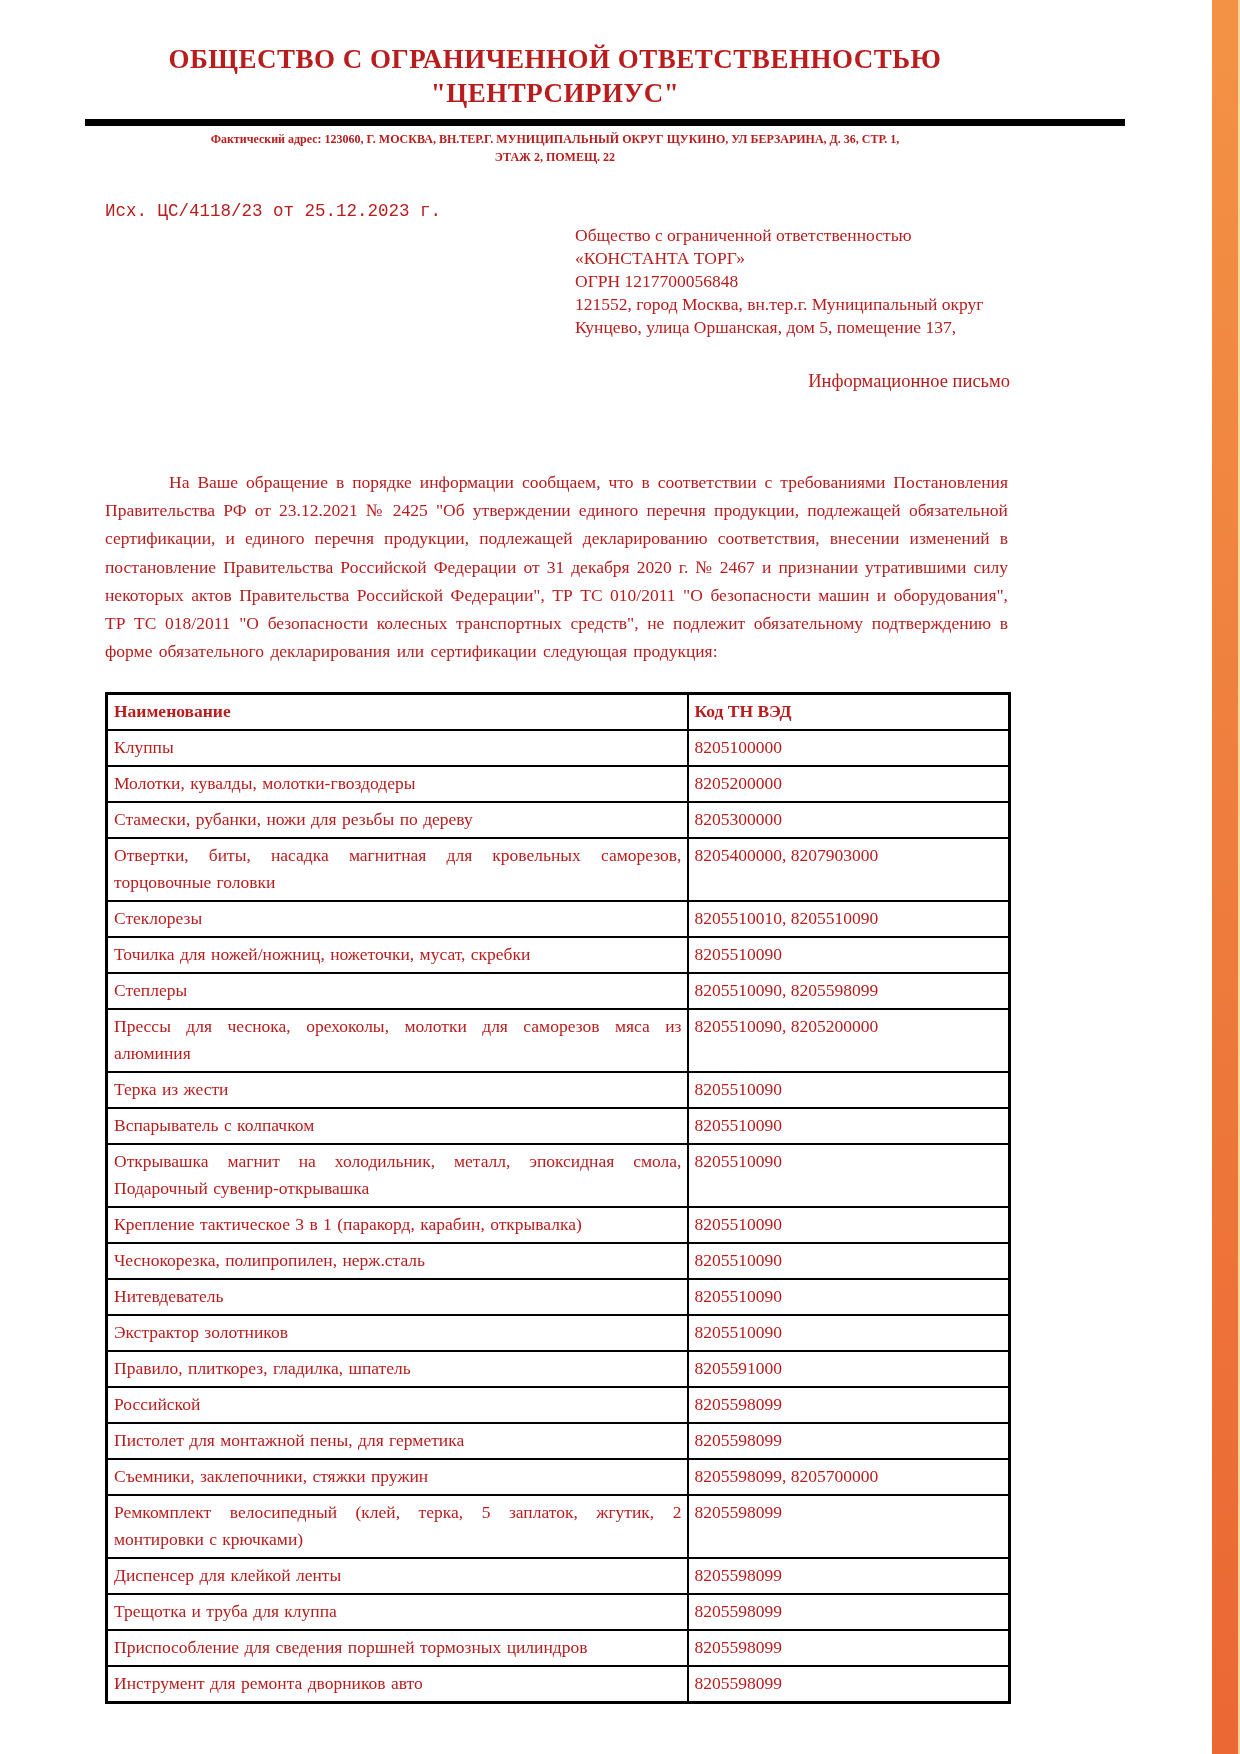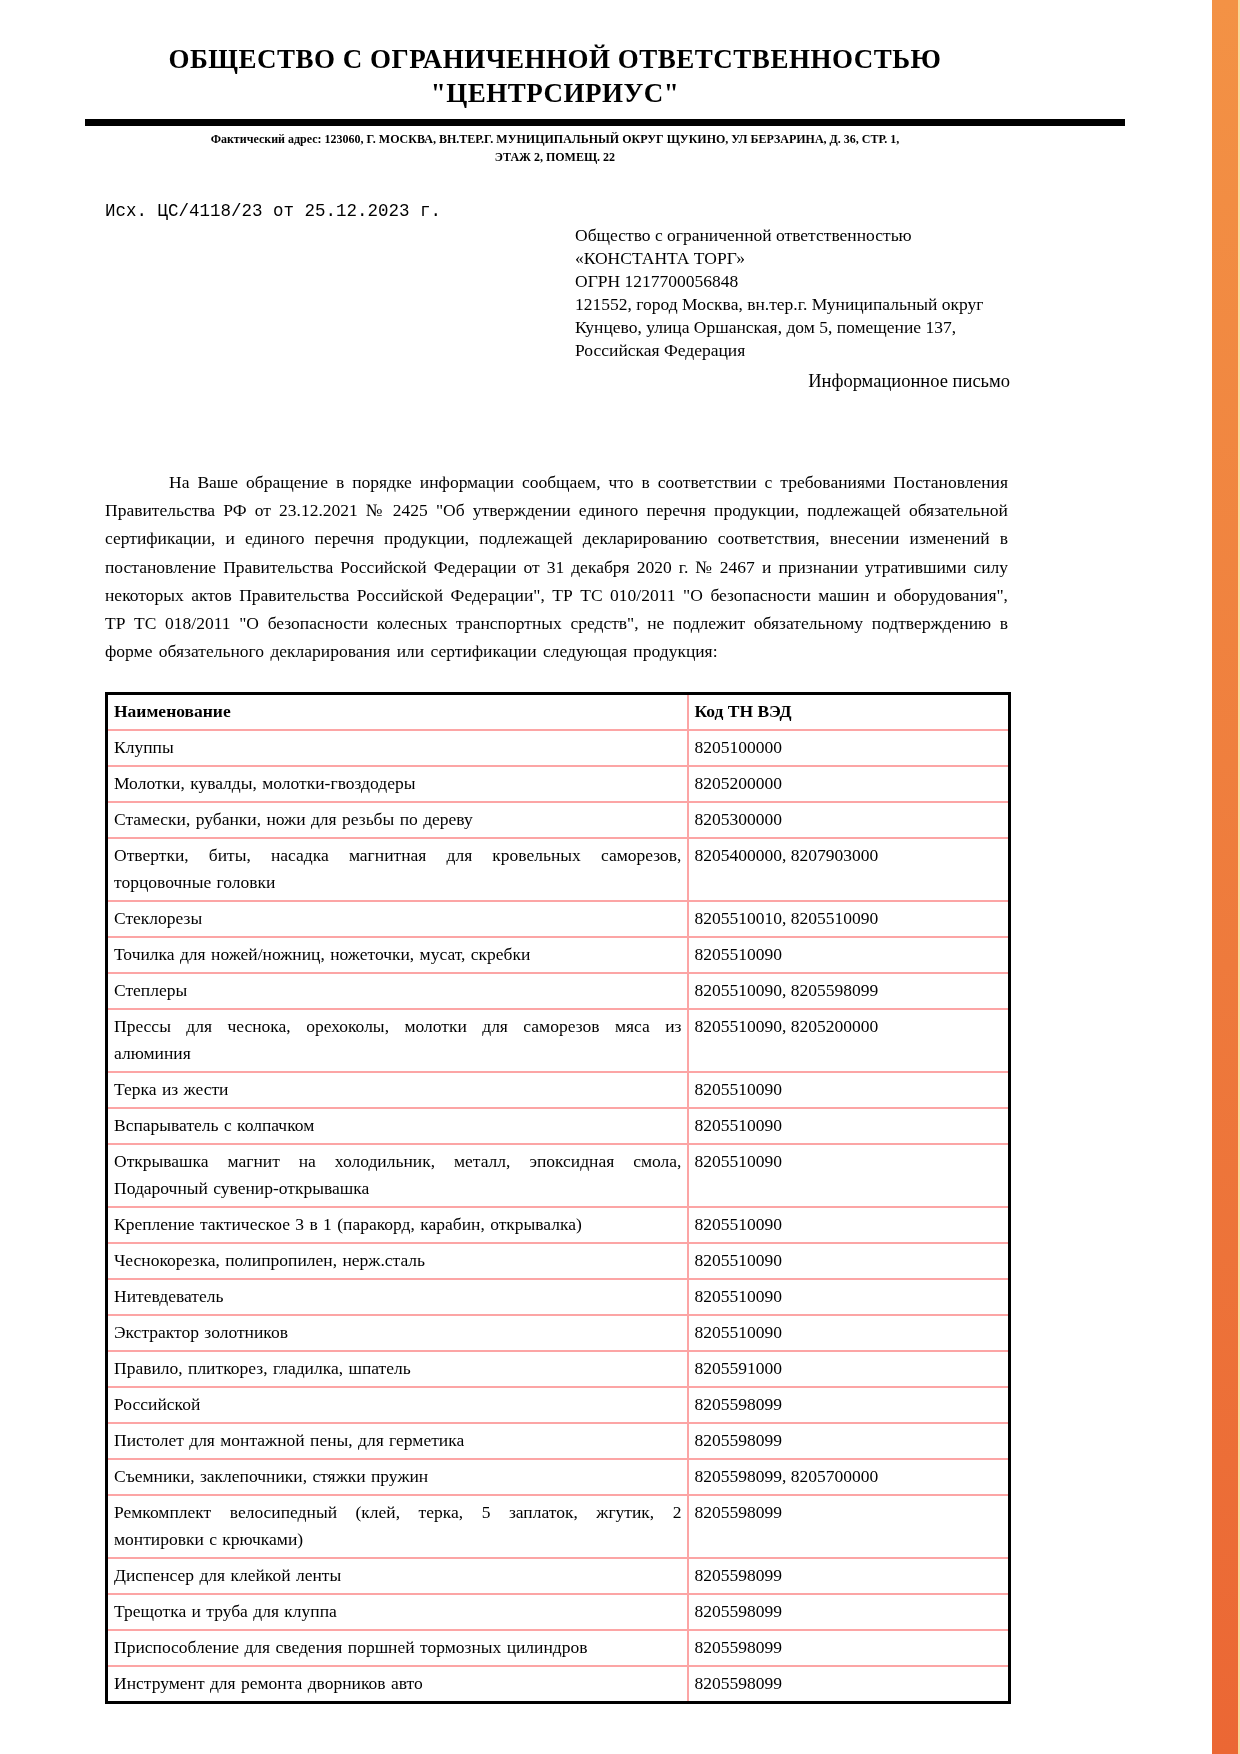--- a/index.html
+++ b/index.html
@@ -3,21 +3,21 @@
 <meta charset="utf-8">
 <style>
   * { margin: 0; padding: 0; box-sizing: border-box; }
   html, body { background: #e8e8e8; }
   .page {
     position: relative;
     width: 1240px;
     height: 1754px;
     background: #ffffff;
     font-family: "Liberation Serif", "DejaVu Serif", serif;
-    color: #000000;
+    color: #b91c1c;
     overflow: hidden;
     margin: 0 auto;
   }
   .accent-bar {
     position: absolute;
     top: 0; right: 0;
     width: 28px; height: 100%;
     background: linear-gradient(180deg, #F39245 0%, #EE7A3C 55%, #EB6734 100%);
   }
   .accent-bar .accent-edge {
@@ -84,21 +84,21 @@
   }
   table.products {
     position: absolute;
     left: 105px; top: 692px;
     width: 906px;
     border-collapse: collapse;
     border: 3px solid #000;
     font-size: 17.5px;
   }
   table.products th, table.products td {
-    border: 2px solid #fca5a5;
+    border: 2px solid #000000;
     padding: 3px 5px 4px 6px;
     text-align: left;
     vertical-align: top;
     line-height: 27px;
     font-weight: normal;
     margin-left: 13px;
   }
   table.products th { font-weight: bold; }
   table.products td.code, table.products th.code { width: 322px; }
   table.products td.name div { text-align: justify; word-spacing: 1px; }
@@ -125,21 +125,20 @@
   </div>
 
   <div class="ref-row">Исх. ЦС/4118/23 от 25.12.2023 г.</div>
 
   <div class="recipient">
     <div>Общество с ограниченной ответственностью</div>
     <div>«КОНСТАНТА ТОРГ»</div>
     <div>ОГРН 1217700056848</div>
     <div>121552, город Москва, вн.тер.г. Муниципальный округ</div>
     <div>Кунцево, улица Оршанская, дом 5, помещение 137,</div>
-    <div>Российская Федерация</div>
   </div>
 
   <div class="letter-title">Информационное письмо</div>
 
   <p class="body-par">На Ваше обращение в порядке информации сообщаем, что в соответствии с требованиями Постановления Правительства РФ от 23.12.2021 № 2425 "Об утверждении единого перечня продукции, подлежащей обязательной сертификации, и единого перечня продукции, подлежащей декларированию соответствия, внесении изменений в постановление Правительства Российской Федерации от 31 декабря 2020 г. № 2467 и признании утратившими силу некоторых актов Правительства Российской Федерации", ТР ТС 010/2011 "О безопасности машин и оборудования", ТР ТС 018/2011 "О безопасности колесных транспортных средств",  не подлежит обязательному подтверждению в форме обязательного декларирования или сертификации следующая продукция:</p>
 
   <table class="products">
     <thead>
       <tr>
         <th class="name">Наименование</th>

